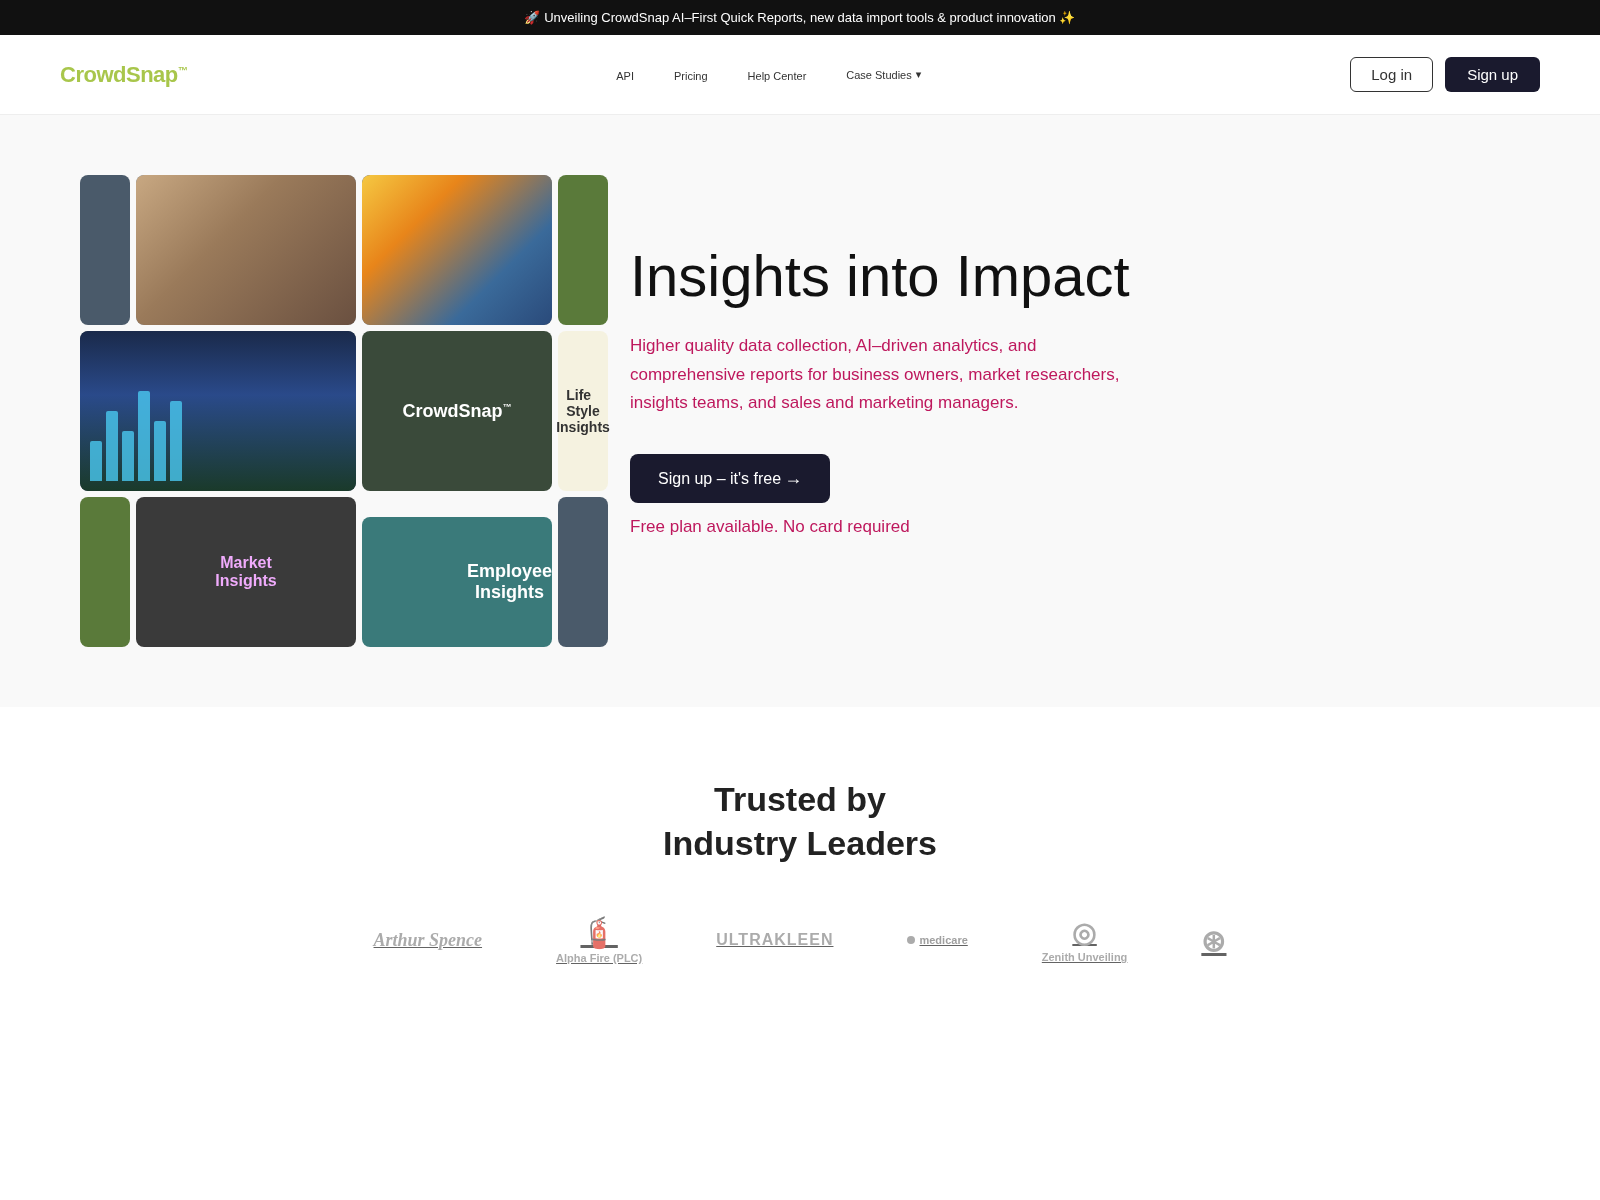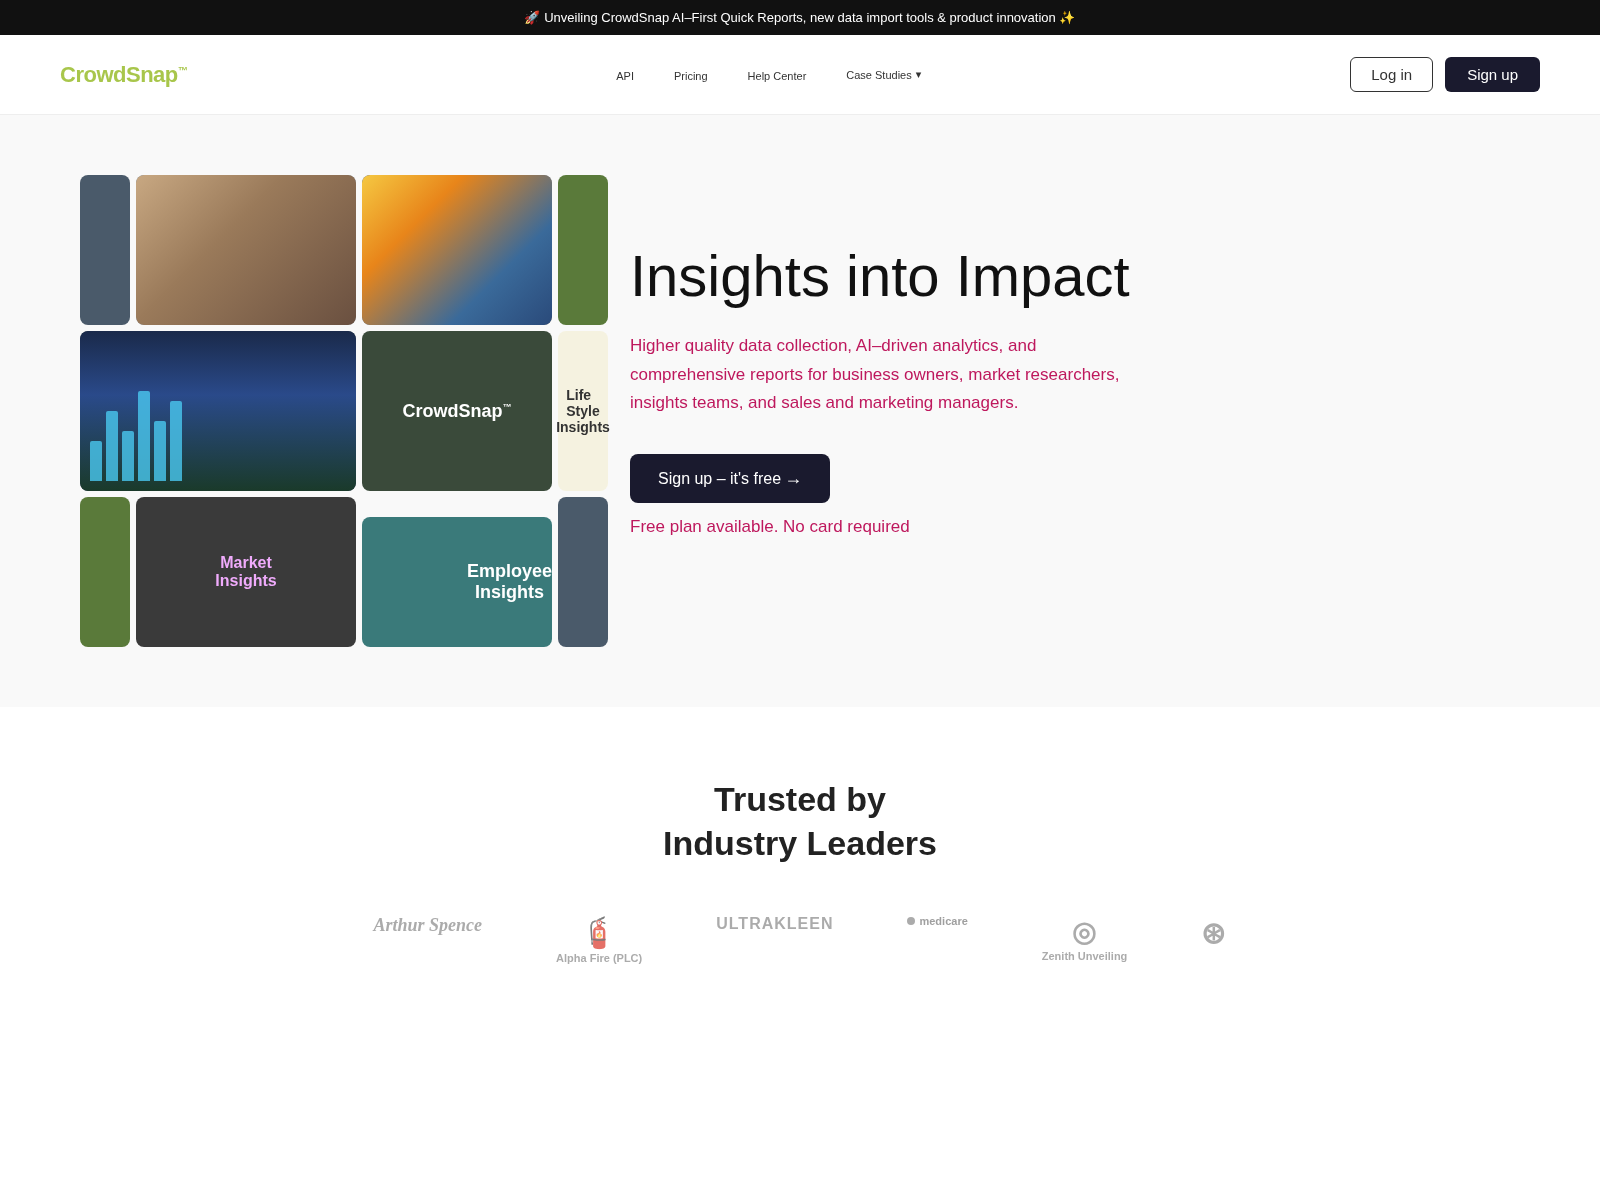--- a/index.html
+++ b/index.html
@@ -267,24 +267,25 @@
     }
     .trusted h2 {
       font-size: 34px;
       font-weight: 600;
       color: #222;
       line-height: 1.3;
     }
     .logo-strip {
       display: flex;
       justify-content: center;
-      align-items: flex-start;
+      align-items: center;
       gap: 74px;
       margin-top: 50px;
       flex-wrap: wrap;
+      text-decoration: underline;
     }
     .partner-logo {
       color: #888;
       font-size: 13px;
       font-weight: 600;
       text-align: center;
       opacity: 0.7;
     }
     .partner-logo .logo-script {
       font-family: Georgia, serif;

